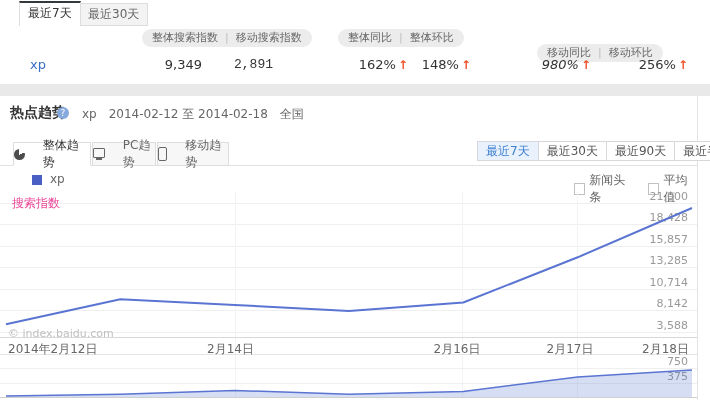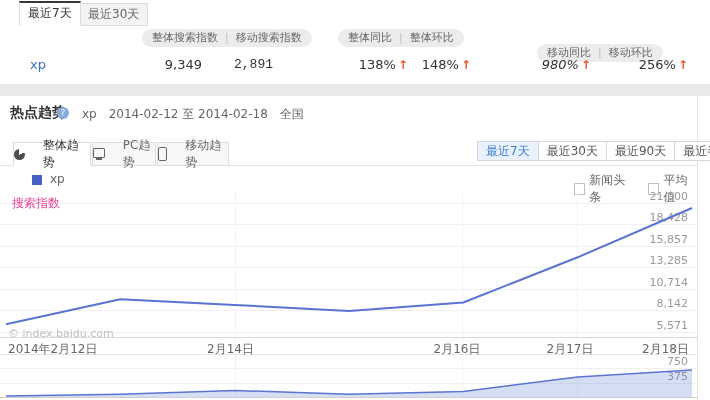--- a/index.html
+++ b/index.html
@@ -73,21 +73,21 @@
   <div class="pill abs" style="left:537px;top:29px;margin-top:15px;">
     <span>移动同比</span>
     <span class="sep">|</span>
     <span>移动环比</span>
   </div>
 
   <a class="kw-link abs" style="left:30px;top:57px;">xp</a>
   <div class="val abs" style="left:130px;top:57px;width:72px;">9,349</div>
   <div class="val abs" style="left:205px;top:57px;width:68px;font-family:Liberation Mono, monospace;">2,891</div>
   <div class="val abs" style="left:330px;top:57px;width:78px;">
-    <span>138%</span><span class="up-arrow">↑</span>
+    <span>162%</span><span class="up-arrow">↑</span>
   </div>
   <div class="val abs" style="left:395px;top:57px;width:76px;">
     <span>148%</span><span class="up-arrow">↑</span>
   </div>
   <div class="val abs" style="left:516px;top:57px;width:75px;font-style:italic;">
     <span>980%</span><span class="up-arrow">↑</span>
   </div>
   <div class="val abs" style="left:613px;top:57px;width:75px;">
     <span>256%</span><span class="up-arrow">↑</span>
   </div>
@@ -150,21 +150,21 @@
     <div class="vgridline abs" style="left:235px;"></div>
     <div class="vgridline abs" style="left:462px;"></div>
     <div class="vgridline abs" style="left:577px;"></div>
 
     <div class="ytick abs" style="top:94px;">21,000</div>
     <div class="ytick abs" style="top:115px;">18,428</div>
     <div class="ytick abs" style="top:137px;">15,857</div>
     <div class="ytick abs" style="top:158px;">13,285</div>
     <div class="ytick abs" style="top:180px;">10,714</div>
     <div class="ytick abs" style="top:201px;">8,142</div>
-    <div class="ytick abs" style="top:223px;">5,571</div>
+    <div class="ytick abs" style="top:223px;">3,588</div>
 
     <svg class="abs" style="left:0;top:96px;z-index:2;" width="697" height="145" viewBox="0 0 697 145">
       <polyline id="search-line" points="6.0,132.2 120.3,107.2 234.7,113.0 349.0,118.9 463.3,110.5 577.7,65.3 692.0,16.0" fill="none" stroke="#5a74d2" stroke-width="2" stroke-linejoin="round"></polyline>
     </svg>
 
     <div class="watermark abs" style="left:8px;top:231px;z-index:3;">© index.baidu.com</div>
 
     <div class="xband abs" style="left:0;top:241px;width:697px;height:18px;">
       <div class="xtick abs" style="left:8px;">2014年2月12日</div>
       <div class="xtick abs" style="left:207px;width:60px;text-align:left;">2月14日</div>

